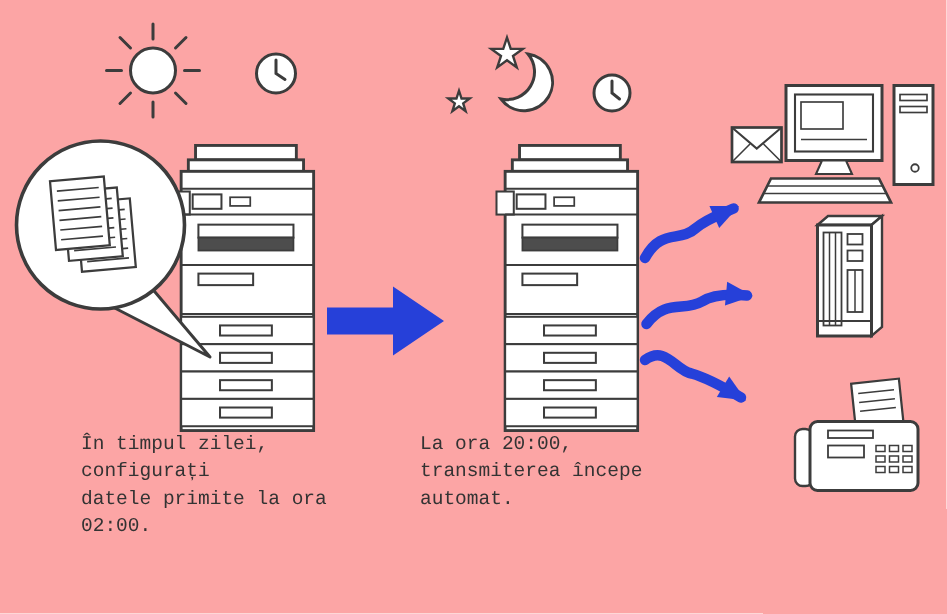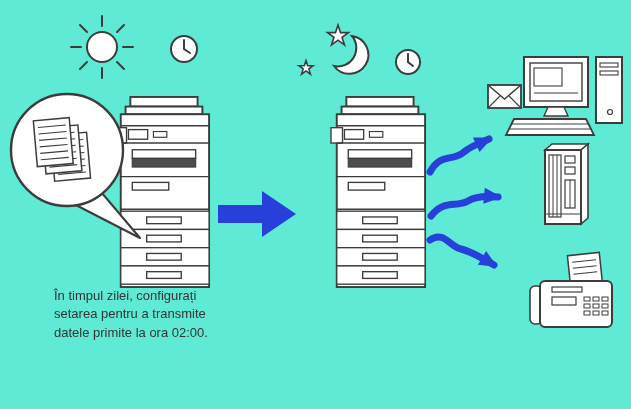--- a/index.html
+++ b/index.html
@@ -1,17 +1,17 @@
 <!DOCTYPE html>
 <html style="--accent: #2640d9; --line: #3c3c3c; --slot: #4d4d4d;"><head>
 <meta charset="utf-8">
 <style>
   html,body{margin:0;padding:0;background:#fff;}
-  .stage{position:relative;width:631px;height:409px;background:#5eead4;overflow:hidden;
-         font-family:Liberation Sans, sans-serif;}
+  .stage{position:relative;width:631px;height:409px;background:#fca5a5;overflow:hidden;
+         font-family:Liberation Mono, monospace;}
   .scene-svg{position:absolute;left:0;top:0;}
   .caption{position:absolute;font-size:13px;line-height:1.42;color:#333;}
   .caption span{display:block;}
   .ln{fill:#fff;stroke:var(--line);}
   .lnf{fill:none;stroke:var(--line);}
   .dark{fill:var(--slot);stroke:var(--line);}
   .blue{fill:var(--accent);stroke:none;}
   .bluestroke{fill:none;stroke:var(--accent);}
 </style>
 </head>
@@ -196,18 +196,22 @@
           <rect x="602" y="304" width="6" height="4"></rect>
         <rect x="584" y="311" width="6" height="4"></rect>
           <rect x="593" y="311" width="6" height="4"></rect>
           <rect x="602" y="311" width="6" height="4"></rect>
       </g>
     </g>
   </svg>
 
   <div class="caption" style="left:54px;top:287px;width:205px;">
     <span>În timpul zilei, configurați</span>
-    <span>setarea pentru a transmite</span>
     <span>datele primite la ora 02:00.</span>
   </div>
 
+  <div class="caption" style="left:280px;top:287px;width:150px;">
+    <span>La ora 20:00,</span>
+    <span>transmiterea începe</span>
+    <span>automat.</span>
+  </div>
 
 </div>
 
 </body></html>

